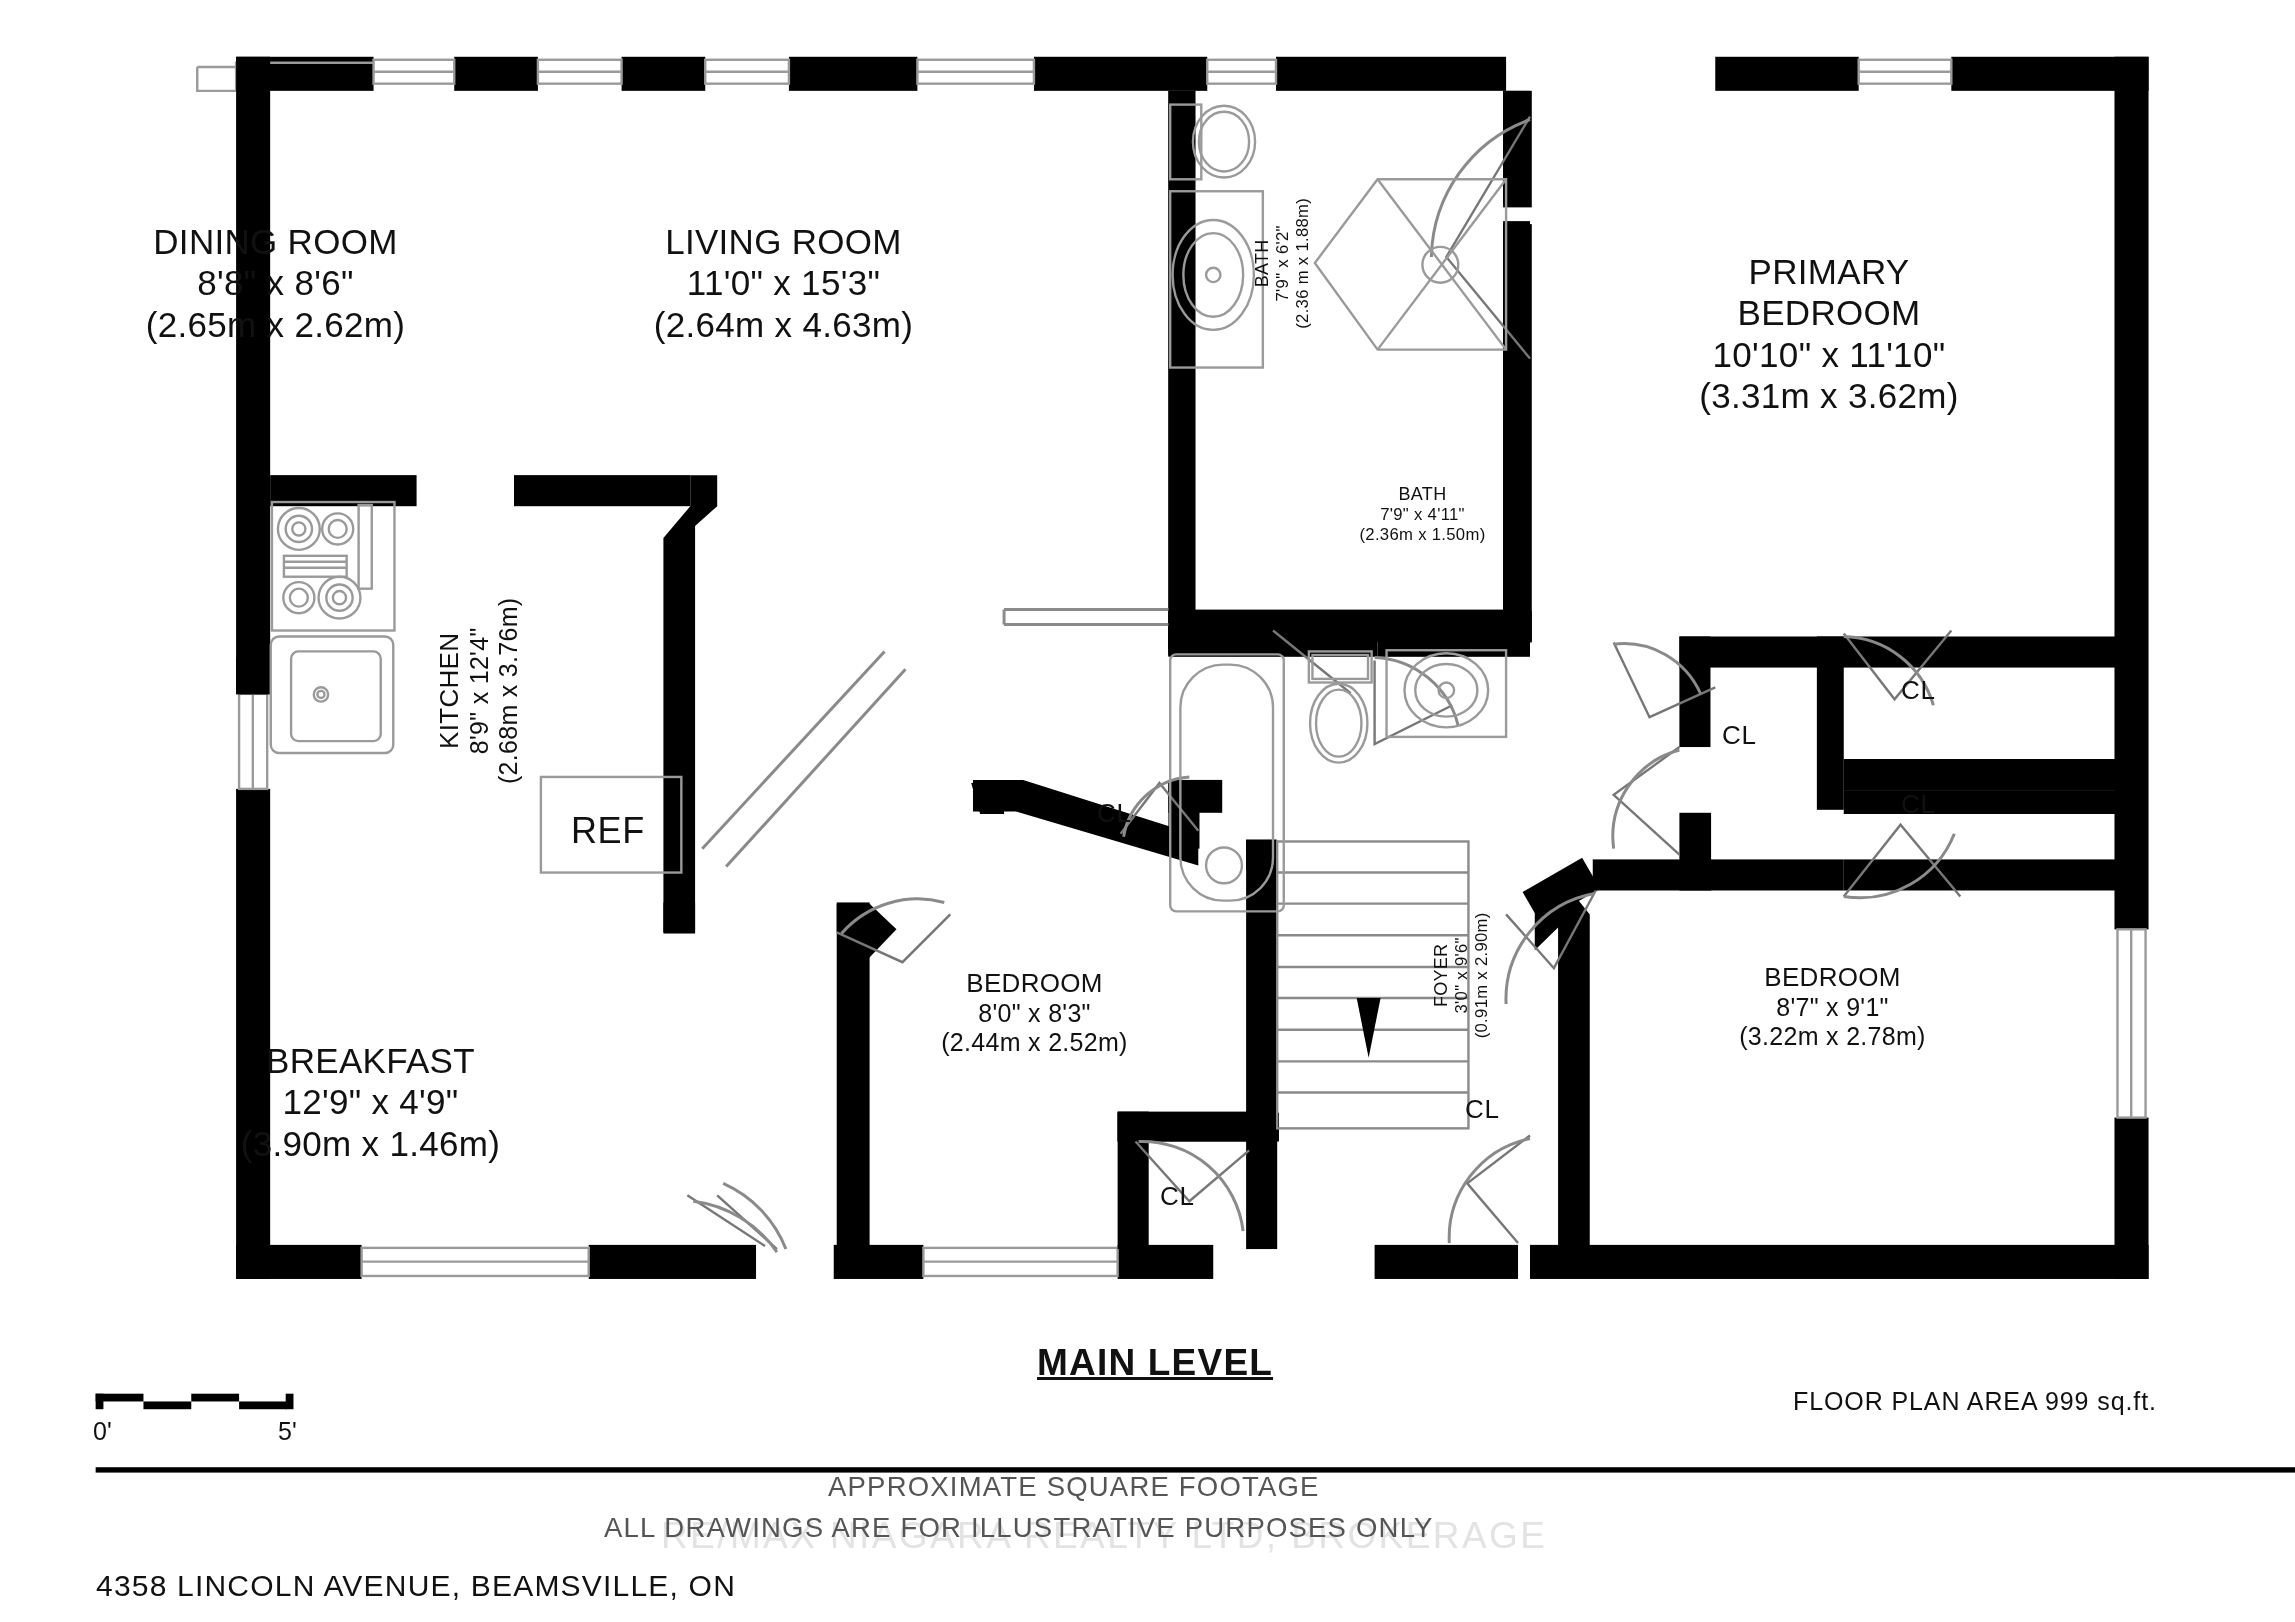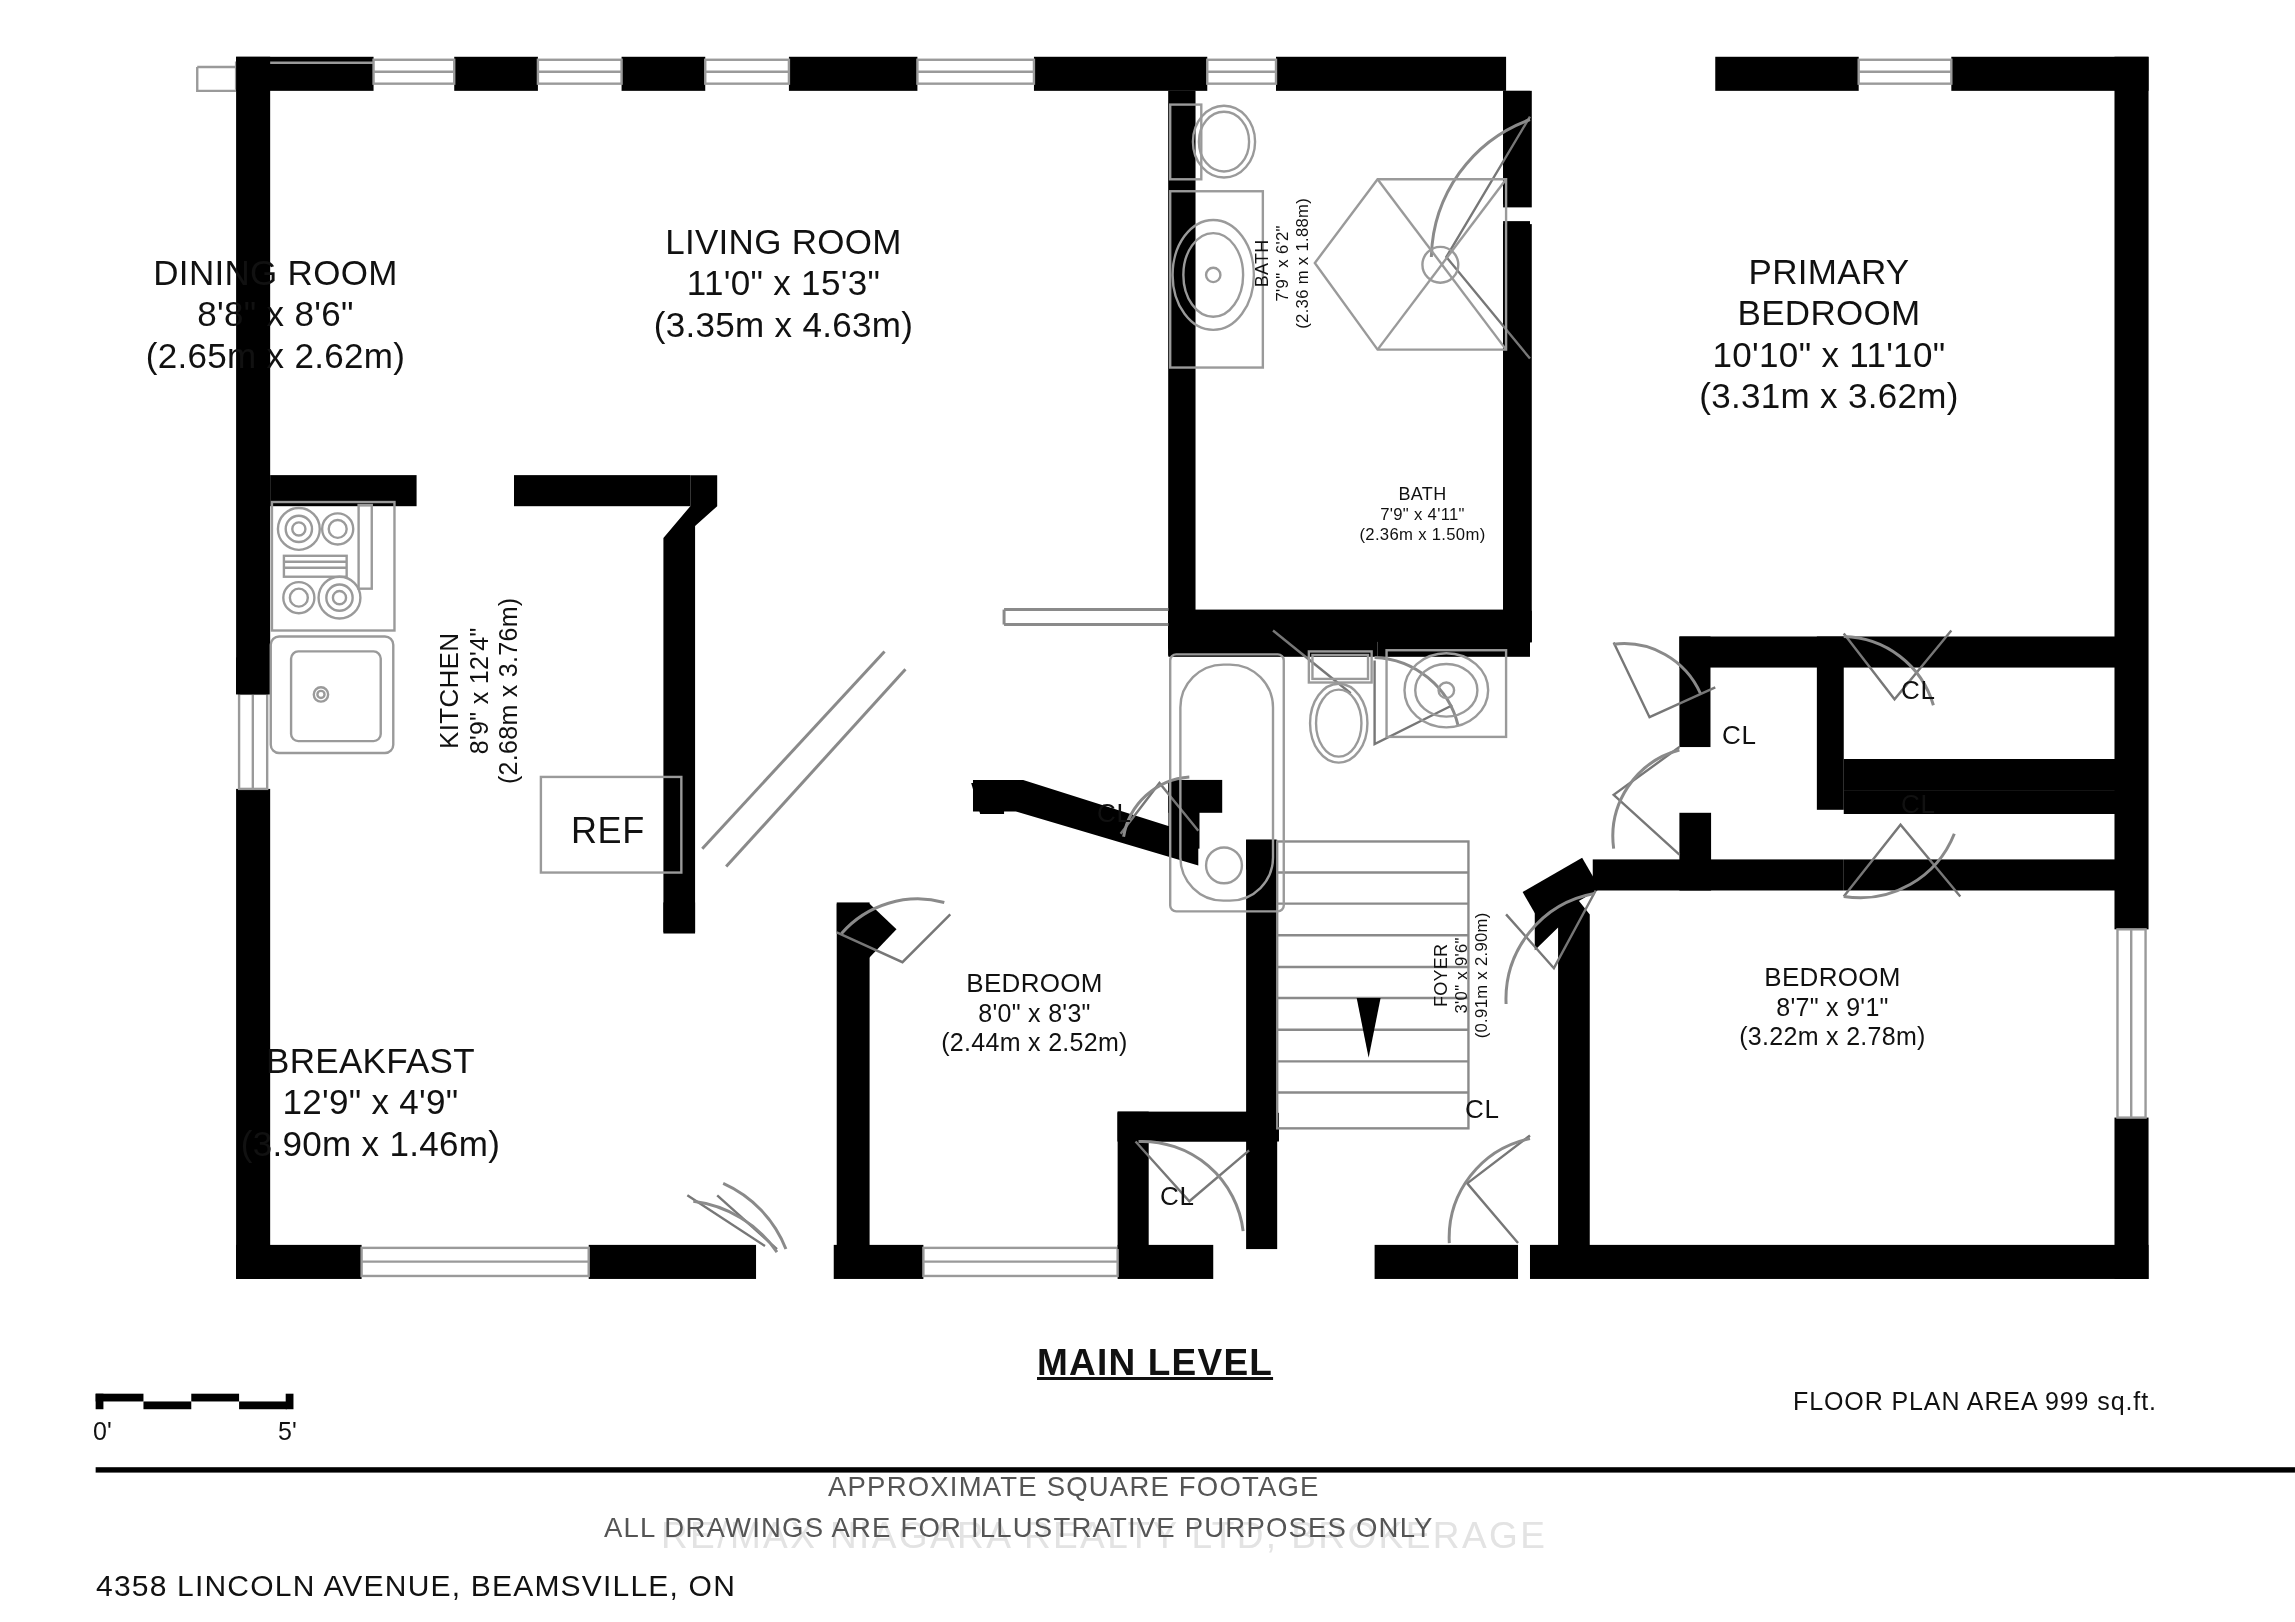--- a/index.html
+++ b/index.html
@@ -332,30 +332,30 @@
     <rect x="160" y="2332" width="80" height="13" fill="#000"></rect>
     <rect x="240" y="2345" width="80" height="13" fill="#000"></rect>
     <rect x="320" y="2332" width="80" height="13" fill="#000"></rect>
     <rect x="400" y="2345" width="80" height="13" fill="#000"></rect>
     <rect x="478" y="2332" width="13" height="26" fill="#000"></rect>
     <rect x="160" y="2332" width="13" height="26" fill="#000"></rect>
   </g>
   <rect x="160" y="2455" width="3680" height="9" fill="#000"></rect>
 </svg>
 
-<div class="lbl big" style="left:84px;top:221px;width:383px;margin-top:31px;">
+<div class="lbl big" style="left:84px;top:221px;width:383px;">
   <span class="nm">DINING ROOM</span>
   <span class="d1">8'8" x 8'6"</span>
   <span class="d2">(2.65m x 2.62m)</span>
 </div>
 
 <div class="lbl big" style="left:592px;top:221px;width:383px;">
   <span class="nm">LIVING ROOM</span>
   <span class="d1">11'0" x 15'3"</span>
-  <span class="d2">(3.35m x 4.63m)</span>
+  <span class="d2">(2.64m x 4.63m)</span>
 </div>
 
 <div class="lbl sm vert rot90" style="left:1163px;top:233px;width:239px;">
   <span class="nm">BATH</span>
   <span class="d1">7'9" x 6'2"</span>
   <span class="d2">(2.36 m x 1.88m)</span>
 </div>
 
 <div class="lbl big" style="left:1608px;top:251px;width:442px;">
   <span class="nm">PRIMARY</span>

